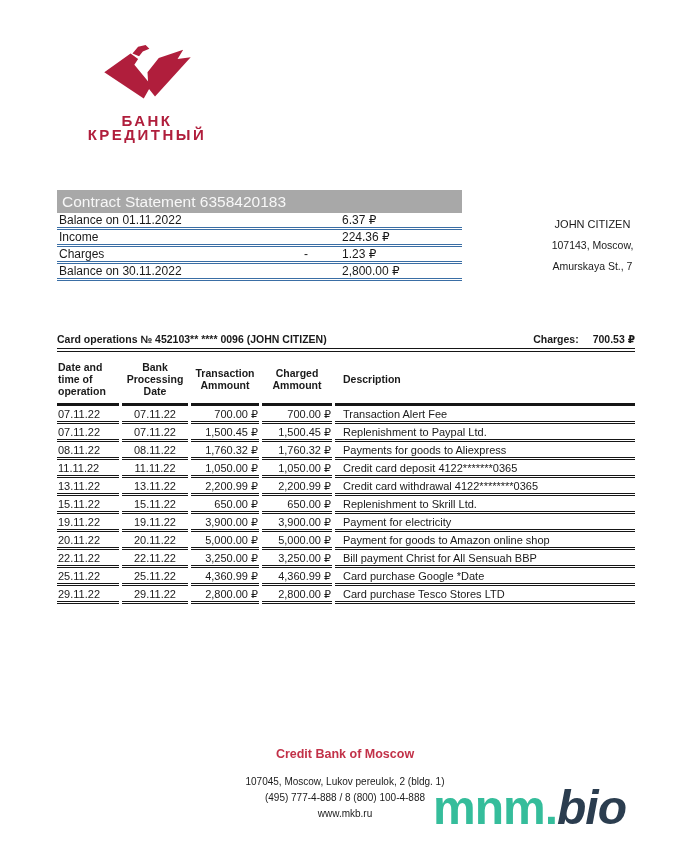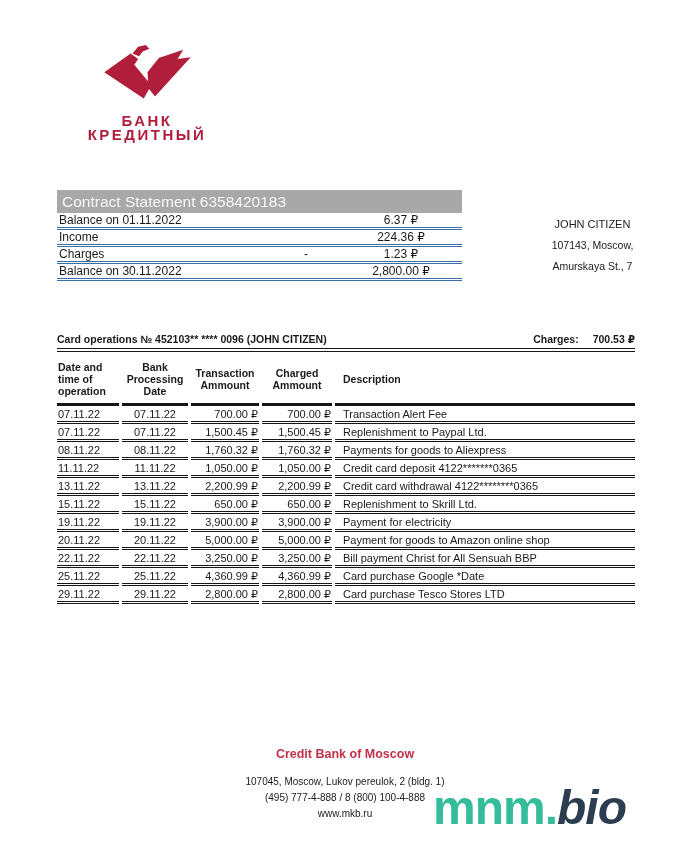--- a/index.html
+++ b/index.html
@@ -51,21 +51,21 @@
     display:grid;
     grid-template-columns:1fr 40px 120px;
     align-items:end;
     font-size:12px;
     line-height:14px;
     border-bottom:3px double var(--divider-blue);
     gap:16px;
   }
   .stmt-label{text-align:left;padding-left:2px;}
   .stmt-sign{text-align:center;}
-  .stmt-value{text-align:center;padding-right:2px;}
+  .stmt-value{text-align:left;padding-right:2px;}
 
   
   #customer{position:absolute;left:515px;top:214px;width:155px;text-align:center;}
   .customer-name{font-weight:normal;font-size:11px;line-height:21px;}
   .customer-line{font-size:10.5px;line-height:21px;}
 
   
   #cardops-title{
     position:absolute;left:57px;top:332px;width:578px;
     display:flex;justify-content:space-between;align-items:baseline;

